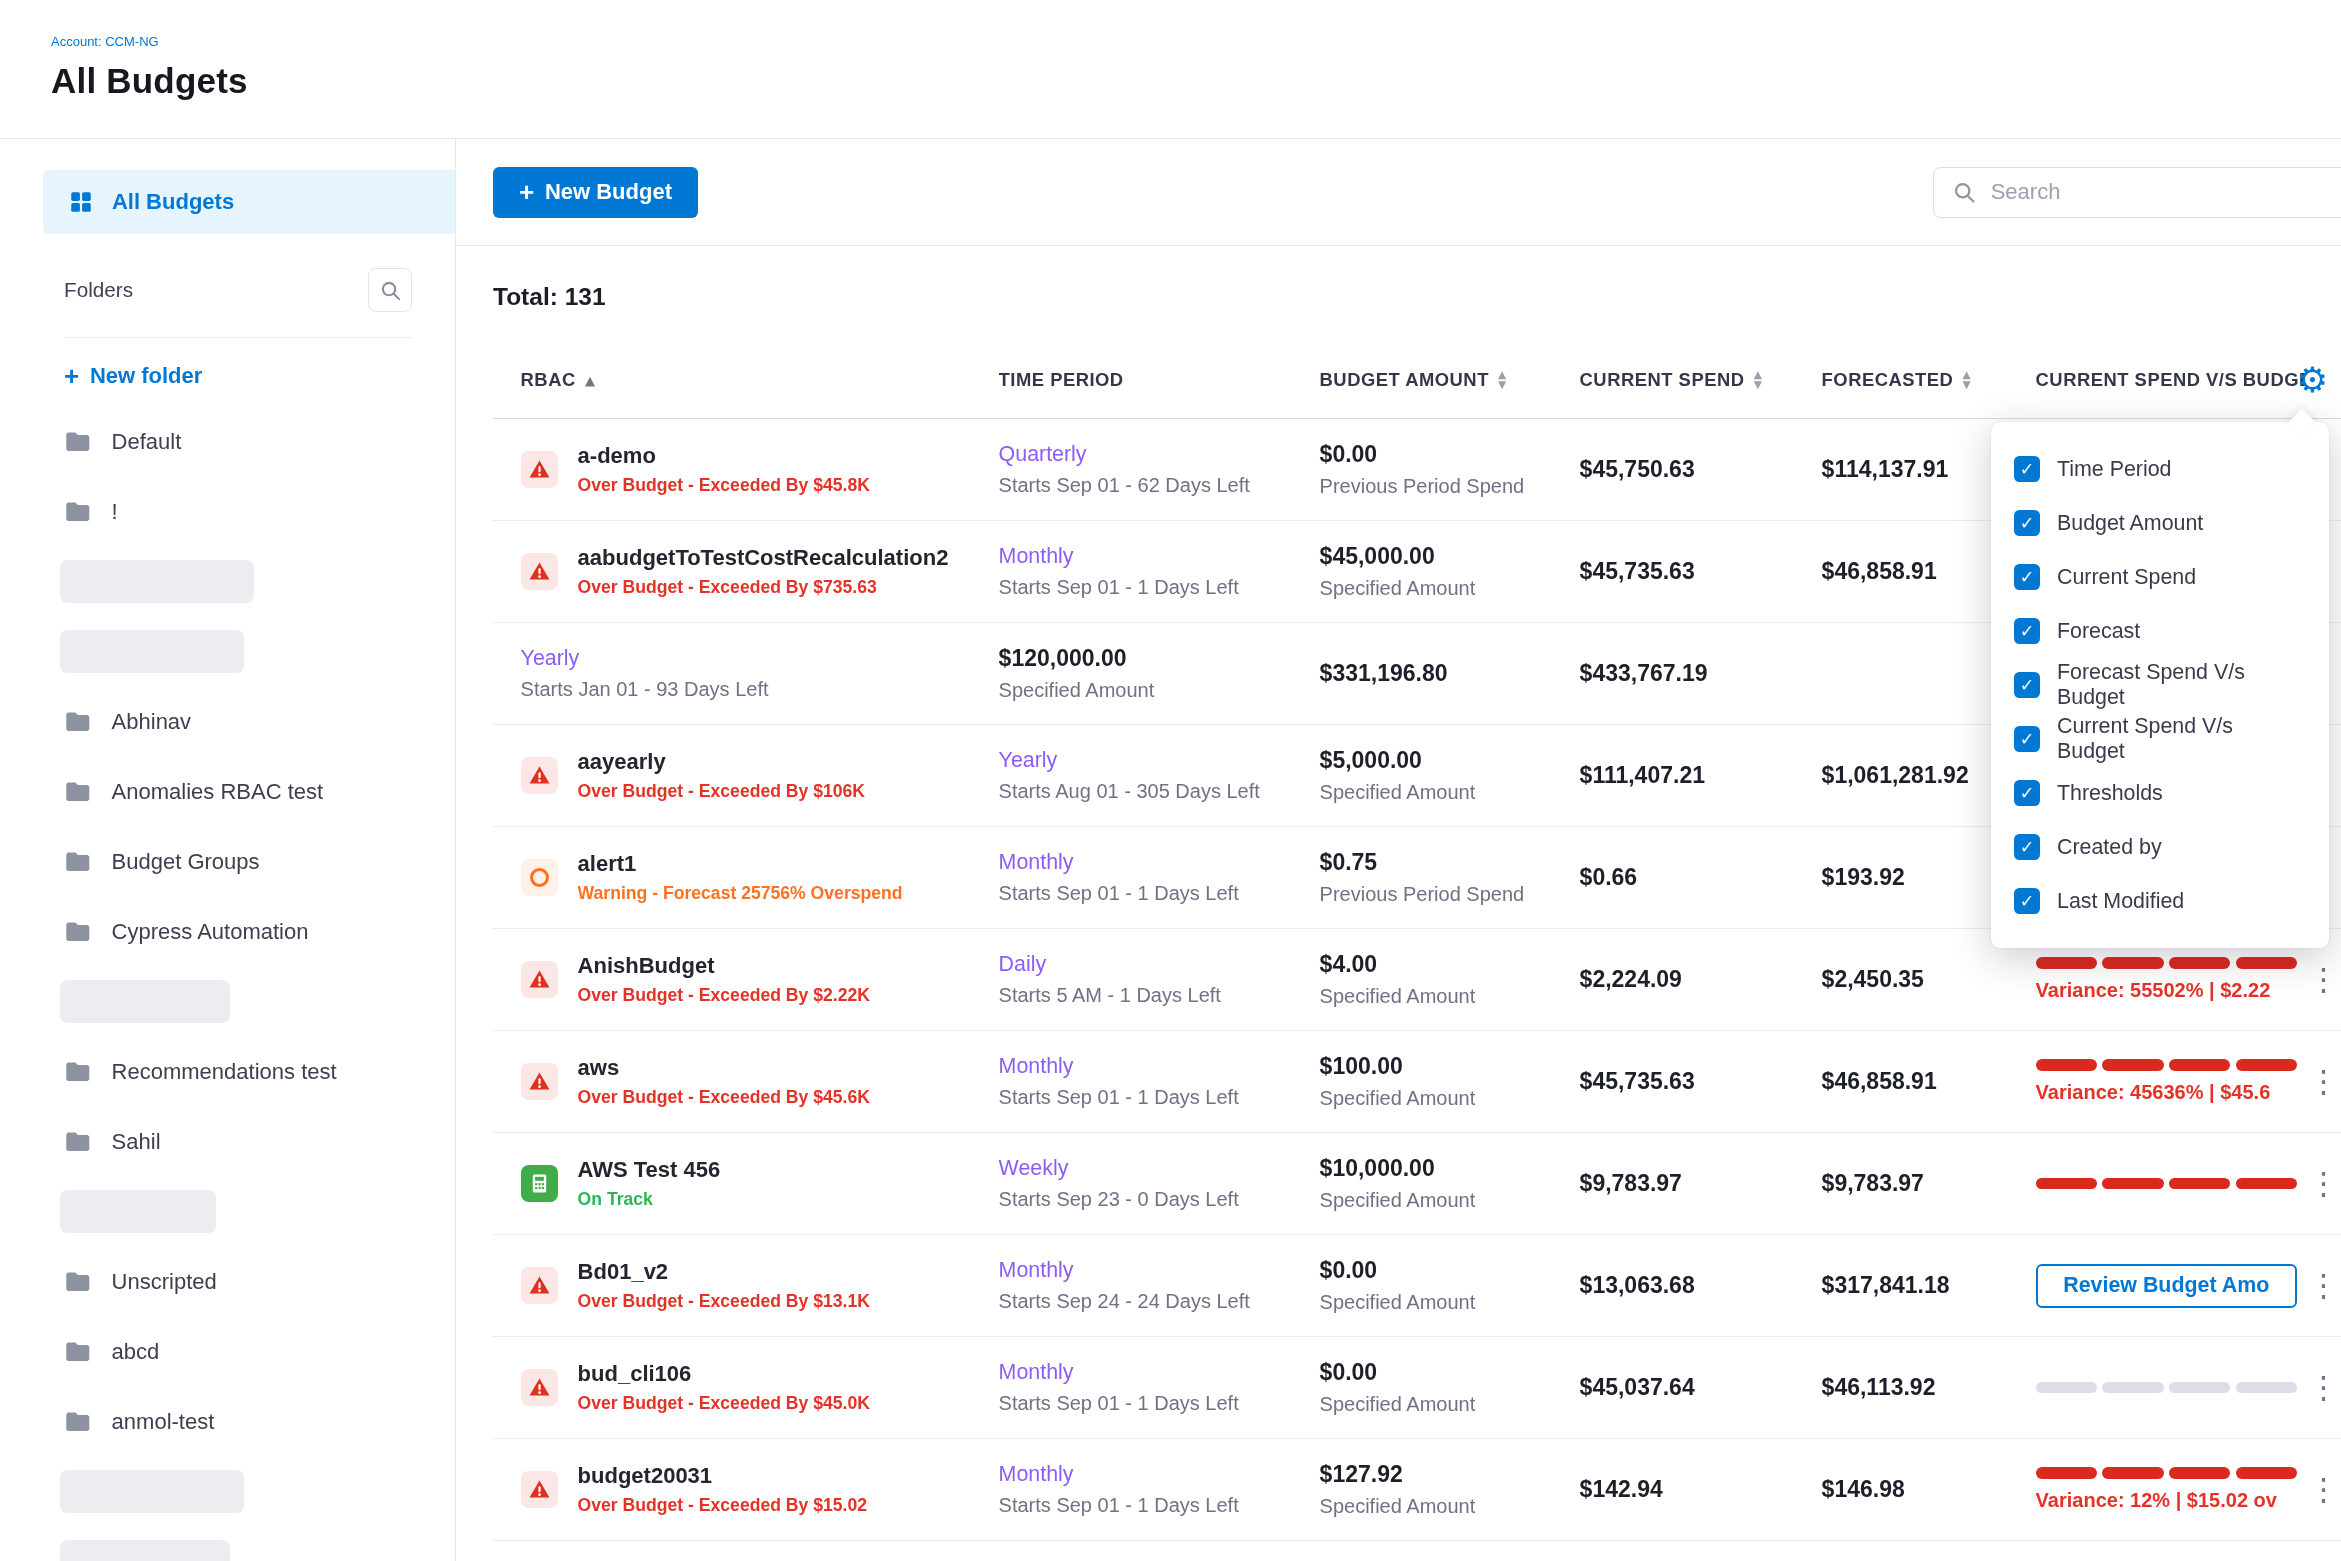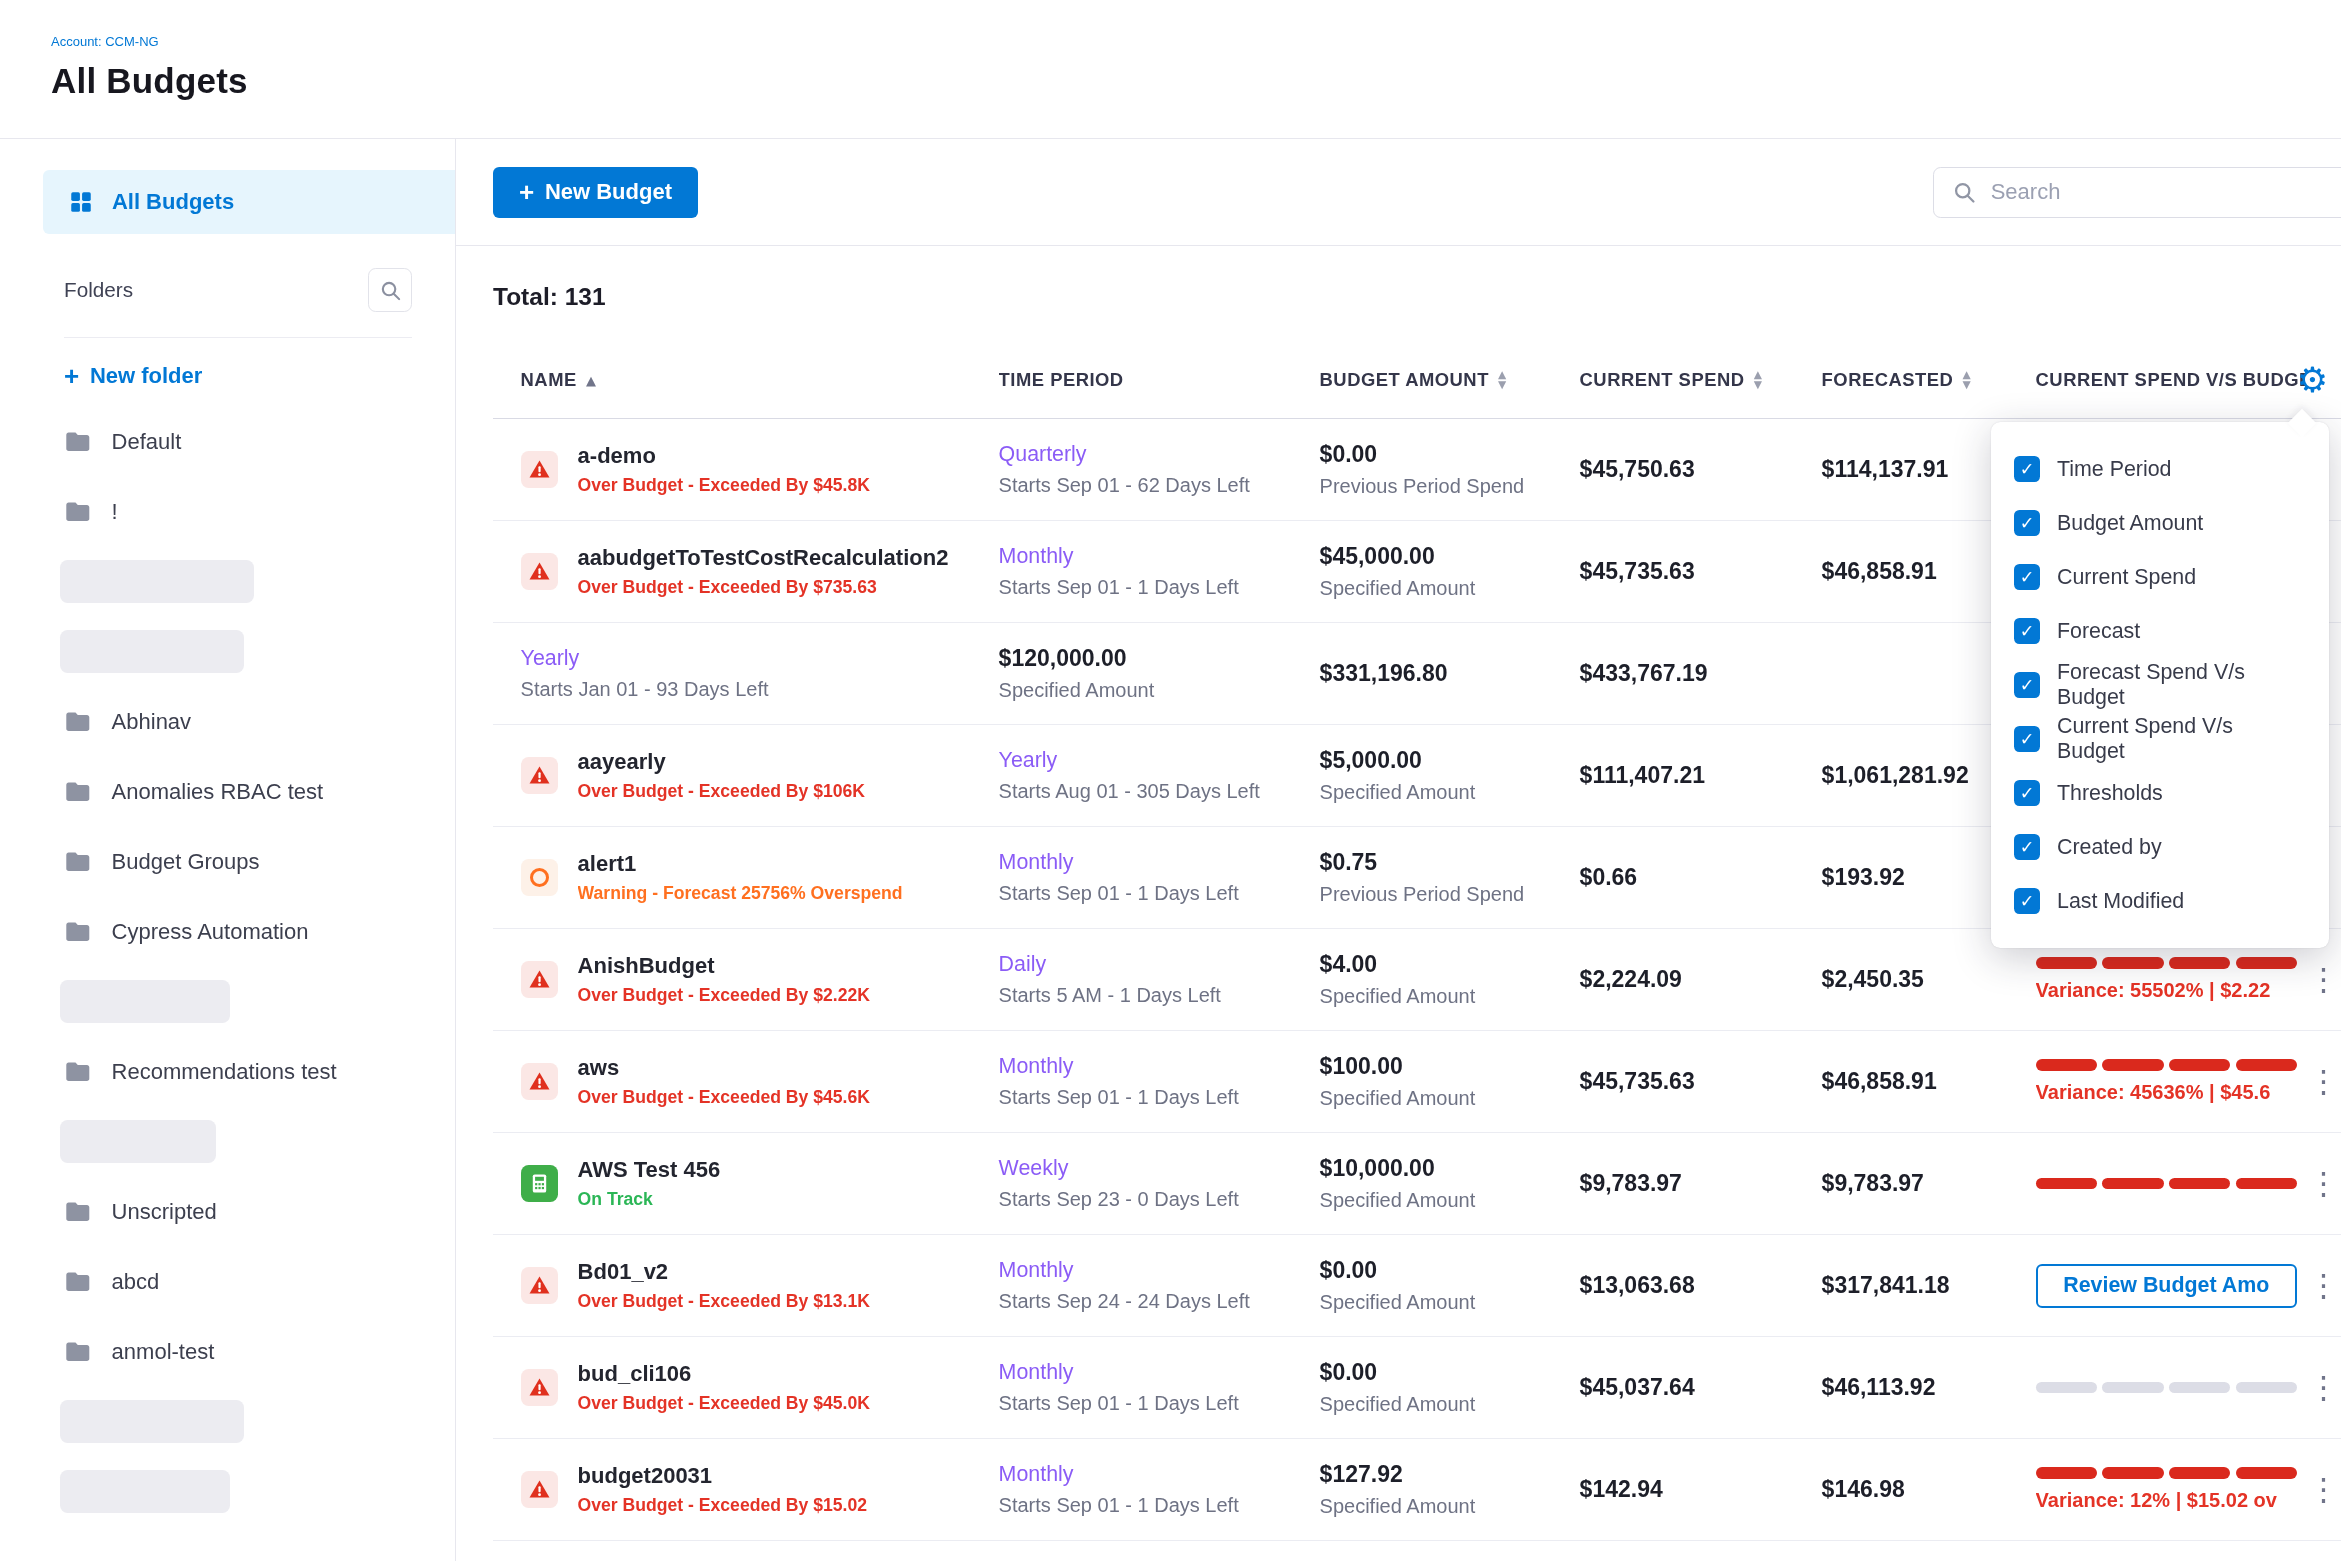--- a/index.html
+++ b/index.html
@@ -186,20 +186,27 @@
   </div>
 
   <div class="folder-item">
     <svg class="f-icon" viewBox="0 0 24 24" fill="#8e93a2">
             <path d="M10 4H4c-1.1 0-2 .9-2 2v12c0 1.1.9 2 2 2h16c1.1 0 2-.9 2-2V8c0-1.1-.9-2-2-2h-8l-2-2z"></path>
           </svg>
     <span class="folder-label">Recommendations test</span>
 
   </div>
 
+  <div class="folder-item">
+    <svg class="f-icon" viewBox="0 0 24 24" fill="#8e93a2">
+            <path d="M10 4H4c-1.1 0-2 .9-2 2v12c0 1.1.9 2 2 2h16c1.1 0 2-.9 2-2V8c0-1.1-.9-2-2-2h-8l-2-2z"></path>
+          </svg>
+    <span class="folder-label">Sahil</span>
+
+  </div>
 
   <div class="folder-item redacted">
 
     <span class="redacted-pill" style="display: block; width: 156px;"></span>
   </div>
 
   <div class="folder-item">
     <svg class="f-icon" viewBox="0 0 24 24" fill="#8e93a2">
             <path d="M10 4H4c-1.1 0-2 .9-2 2v12c0 1.1.9 2 2 2h16c1.1 0 2-.9 2-2V8c0-1.1-.9-2-2-2h-8l-2-2z"></path>
           </svg>
@@ -249,21 +256,21 @@
         <input type="text" placeholder="Search" style="">
       </div>
     </div>
 
     <div class="content">
       <div class="total">Total: 131</div>
 
       <div class="thead">
 
         <div class="hcell">
-            <span>NAME</span>
+            <span>RBAC</span>
             <span class="sort-asc">▲</span>
           </div>
           <div class="hcell">
             <span>TIME PERIOD</span>
           </div>
           <div class="hcell">
             <span>BUDGET AMOUNT</span>
             <span class="sort-both">
               <span>▲</span>
               <span>▼</span>

